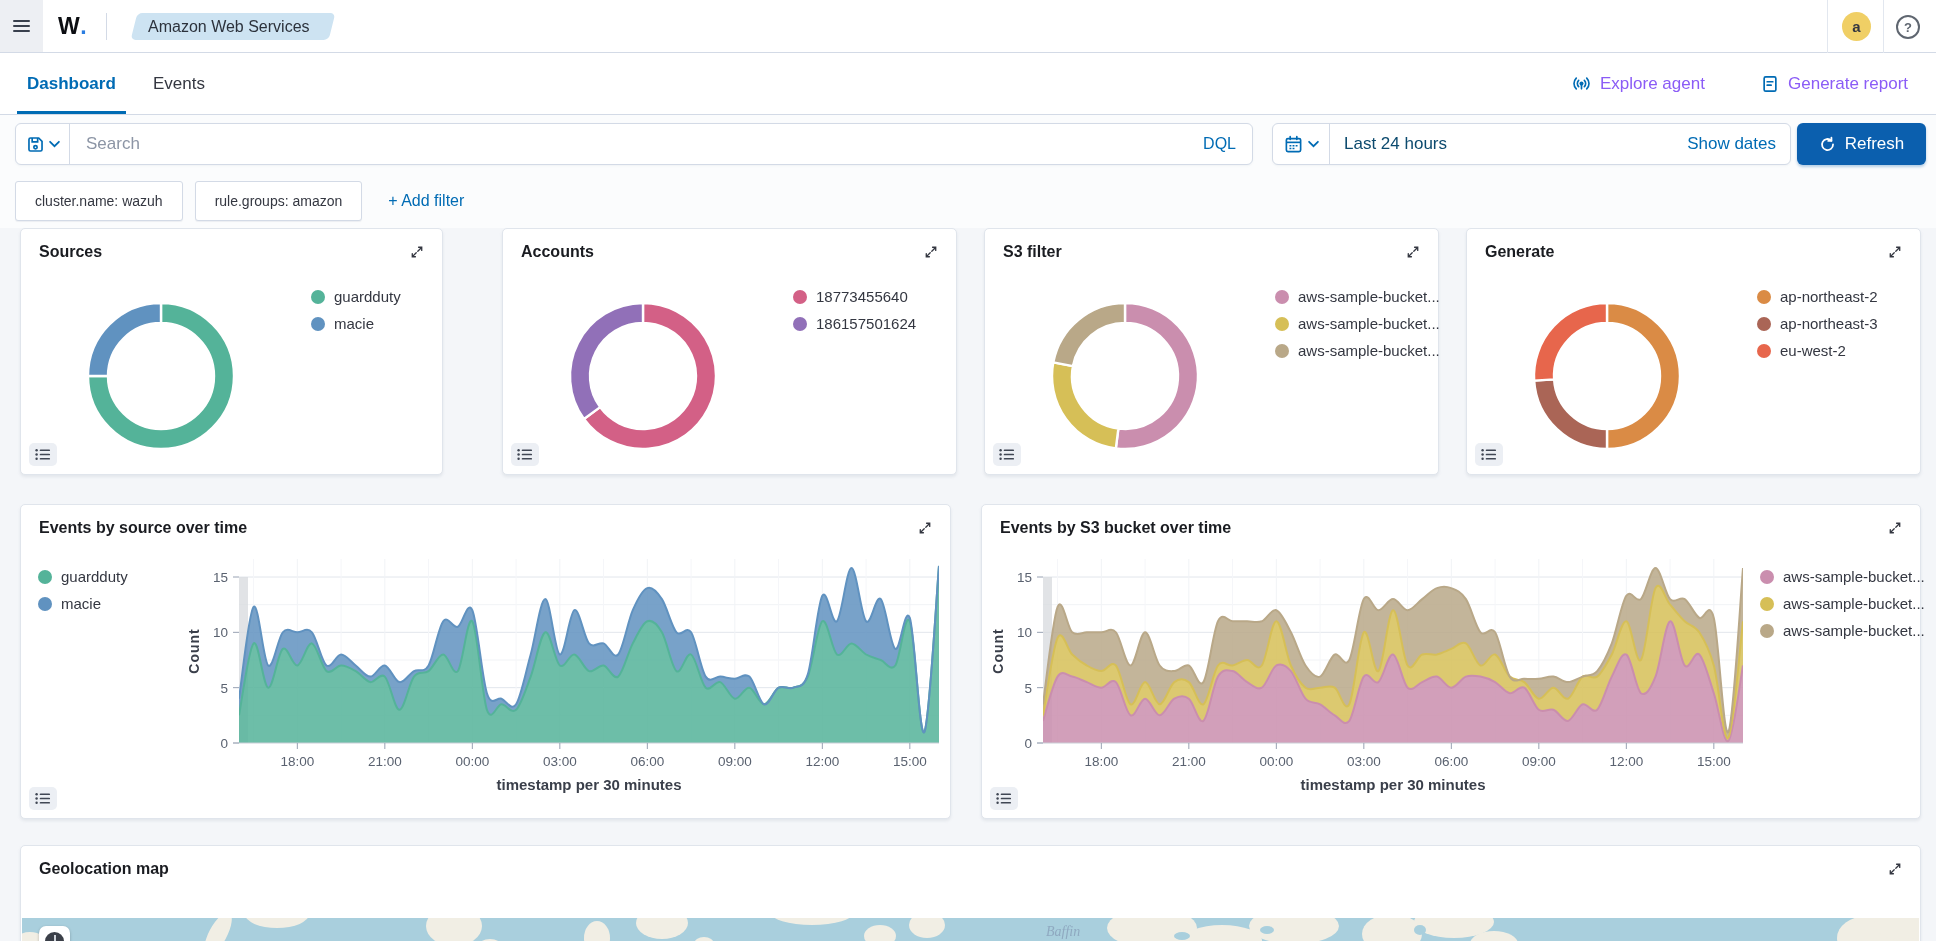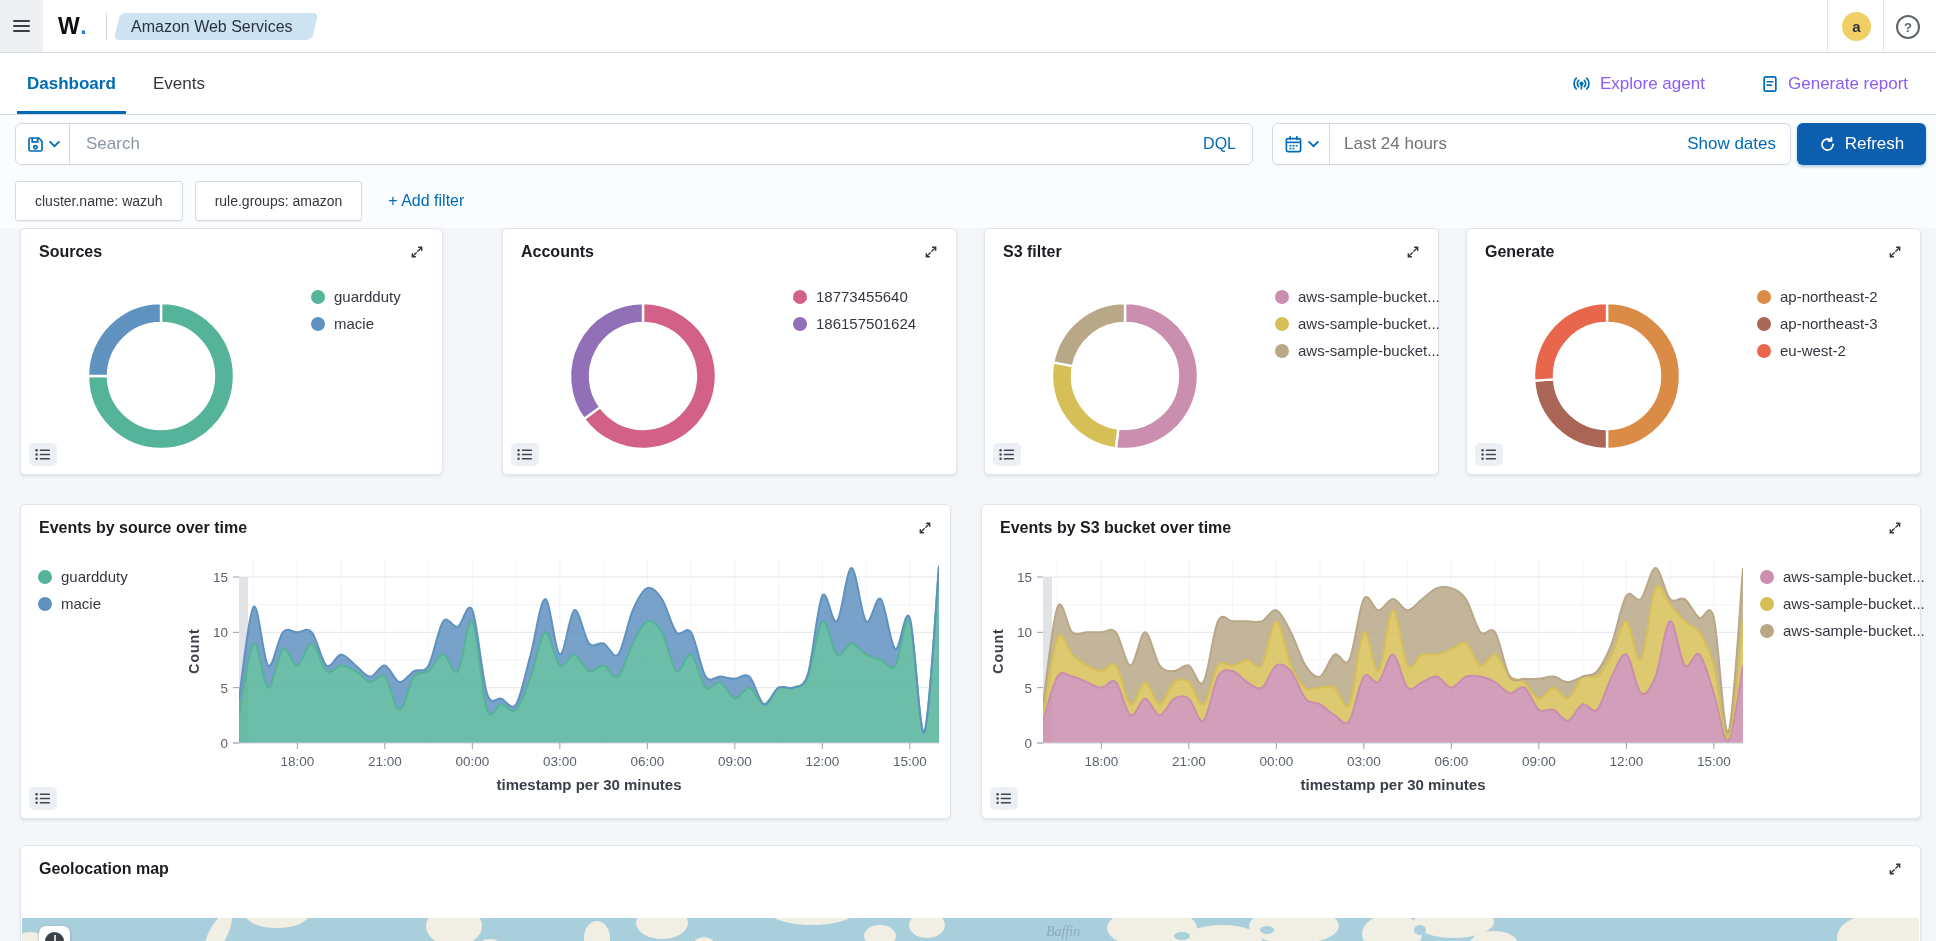--- a/index.html
+++ b/index.html
@@ -13,21 +13,21 @@
   .header { position:absolute; top:0; left:0; width:1936px; height:53px;
     background:#fff; border-bottom:1px solid #d3dae6; z-index:30; }
   .menu-btn { position:absolute; left:0; top:0; width:43px; height:52px;
     background:#edeff3; border:none; cursor:pointer;
     display:flex; flex-direction:column; justify-content:center; align-items:center; gap:3px; }
   .menu-btn span { width:17px; height:2px; background:#39404d; border-radius:1px; }
   .logo { position:absolute; left:58px; top:0; height:52px; display:flex; align-items:center;
     font-weight:800; font-size:23px; color:#0c0e12; letter-spacing:-0.5px; }
   .logo .dot { color:#2a7de1; margin-left:1px; }
   .hdr-divider { position:absolute; top:13px; width:1px; height:27px; background:#d3dae6; }
-  .crumb { position:absolute; left:117px; top:13px; height:27px; padding:0 22px 0 14px;
+  .crumb { position:absolute; left:134px; top:13px; height:27px; padding:0 22px 0 14px;
     display:flex; align-items:center; font-size:16px; color:#2c323c; border:none; background:transparent; cursor:pointer; }
   .crumb::before { content:""; position:absolute; inset:0; background:#cde3f2;
     border-radius:5px; transform:skewX(-14deg); }
   .crumb span { position:relative; z-index:1; }
   .hdr-vline { position:absolute; top:0; width:1px; height:53px; background:#e2e7ef; }
   .avatar { position:absolute; left:1842px; top:12px; width:29px; height:29px; border-radius:50%;
     background:#f0cf65; border:none; cursor:pointer; font-size:15px; font-weight:600; color:#343741;
     display:flex; align-items:center; justify-content:center; font-family:inherit; }
   .help-btn { position:absolute; left:1896px; top:15px; width:24px; height:24px; border-radius:50%;
     border:2px solid #5f6670; background:#fff; color:#5f6670; font-size:13px; font-weight:700;
@@ -50,21 +50,21 @@
     display:flex; align-items:center; justify-content:center; gap:4px; border-radius:6px 0 0 6px; }
   .search-input { flex:1; border:none; outline:none; background:transparent; padding:0 16px;
     font-size:17px; color:#343741; font-family:inherit; }
   .search-input::placeholder { color:#8c95a5; }
   .dql-btn { border:none; background:none; color:#006BB4; font-size:16px; padding:0 16px; cursor:pointer; font-family:inherit; }
   .date-group { position:absolute; left:1272px; top:8px; width:519px; height:42px; background:#fff;
     border:1px solid #d3dae6; border-radius:6px; display:flex; align-items:stretch;
     box-shadow:0 1px 2px rgba(152,162,179,.1); }
   .cal-btn { width:57px; border:none; border-right:1px solid #d3dae6; background:transparent; cursor:pointer;
     display:flex; align-items:center; justify-content:center; gap:5px; border-radius:6px 0 0 6px; }
-  .date-text { flex:1; display:flex; align-items:center; padding:0 14px; font-size:17px; color:#737373; cursor:pointer; }
+  .date-text { flex:1; display:flex; align-items:center; padding:0 14px; font-size:17px; color:#0c4a6e; cursor:pointer; }
   .show-dates { border:none; background:none; color:#006BB4; font-size:17px; padding:0 14px; cursor:pointer; font-family:inherit; }
   .refresh-btn { position:absolute; left:1797px; top:8px; width:129px; height:42px; border:none; border-radius:6px;
     background:#0b5fae; color:#fff; font-size:17px; font-family:inherit; cursor:pointer;
     display:flex; align-items:center; justify-content:center; gap:9px; box-shadow:0 2px 3px rgba(10,95,174,.3); }
   .filterrow { position:absolute; left:15px; top:66px; display:flex; align-items:center; gap:12px; }
   .filter-pill { height:40px; padding:0 19px; background:#fff; border:1px solid #d3dae6; border-radius:3px;
     font-size:14px; color:#343741; display:flex; align-items:center; cursor:pointer; font-family:inherit;
     box-shadow:0 1px 1px rgba(152,162,179,.15); }
   .add-filter { border:none; background:none; color:#006BB4; font-size:16px; cursor:pointer; font-family:inherit; margin-left:8px; }
   

